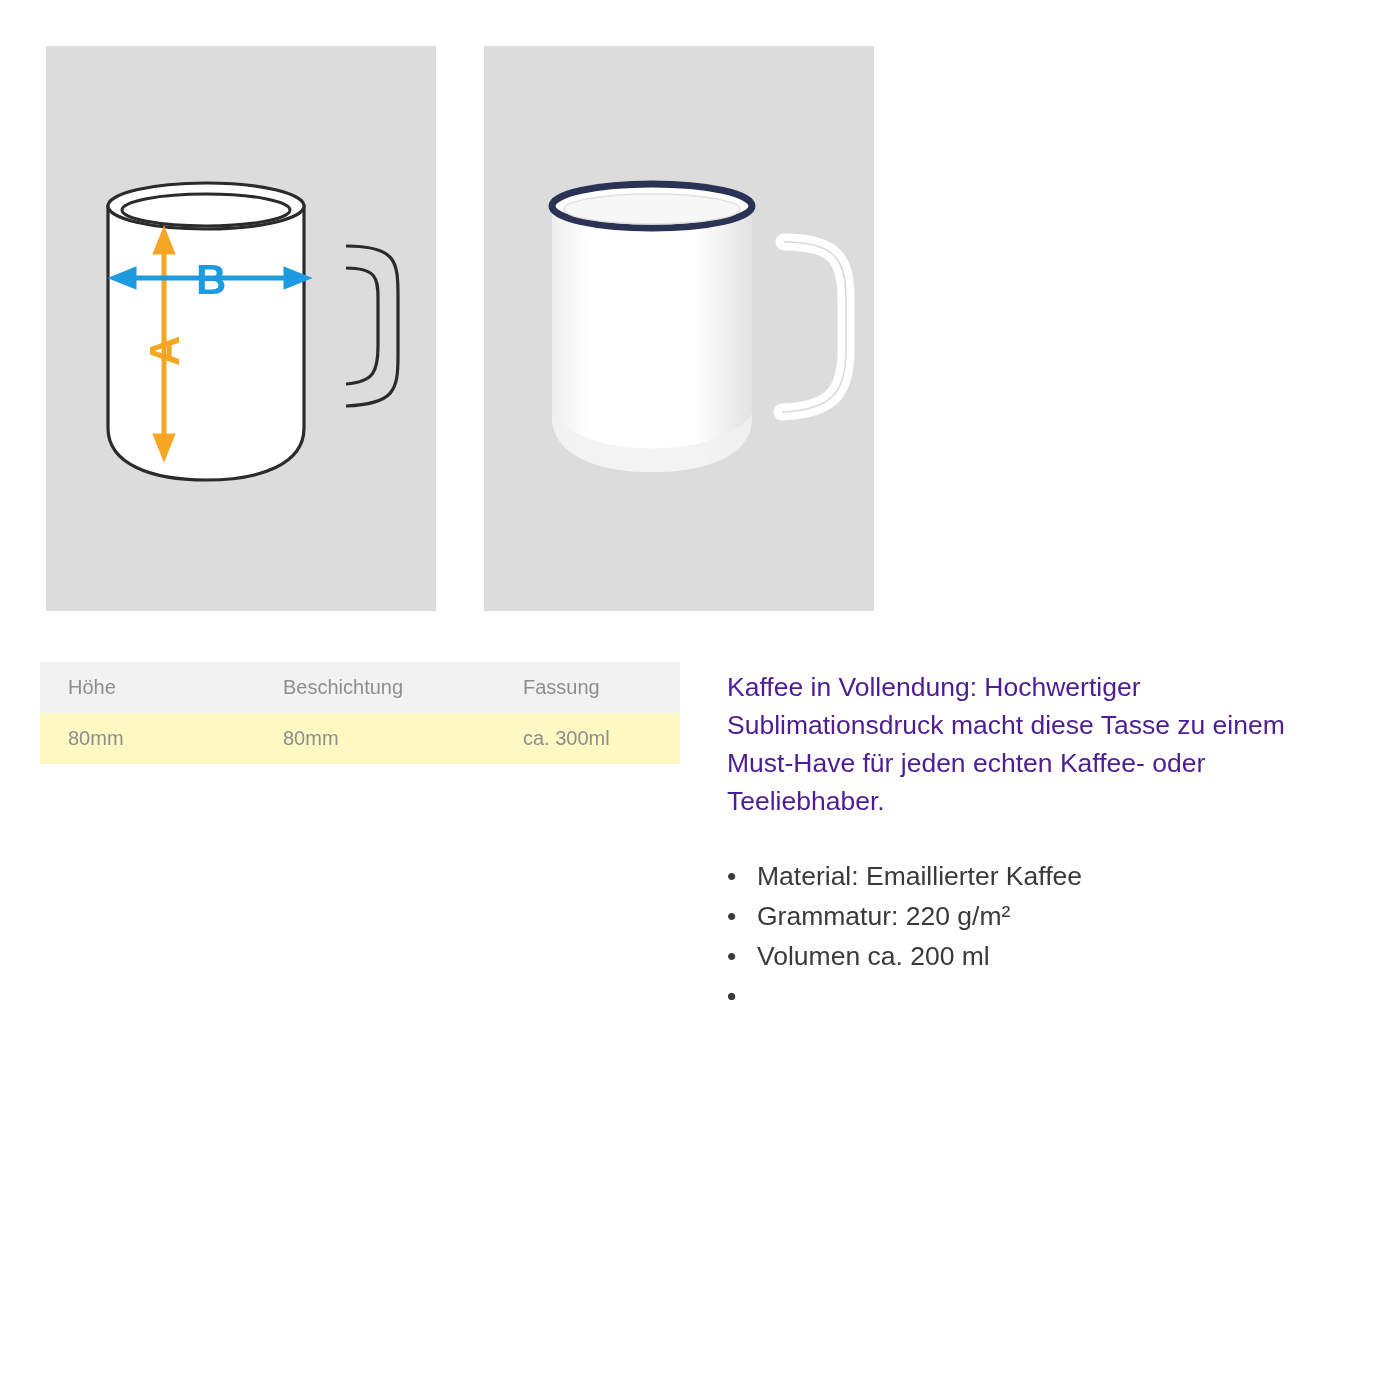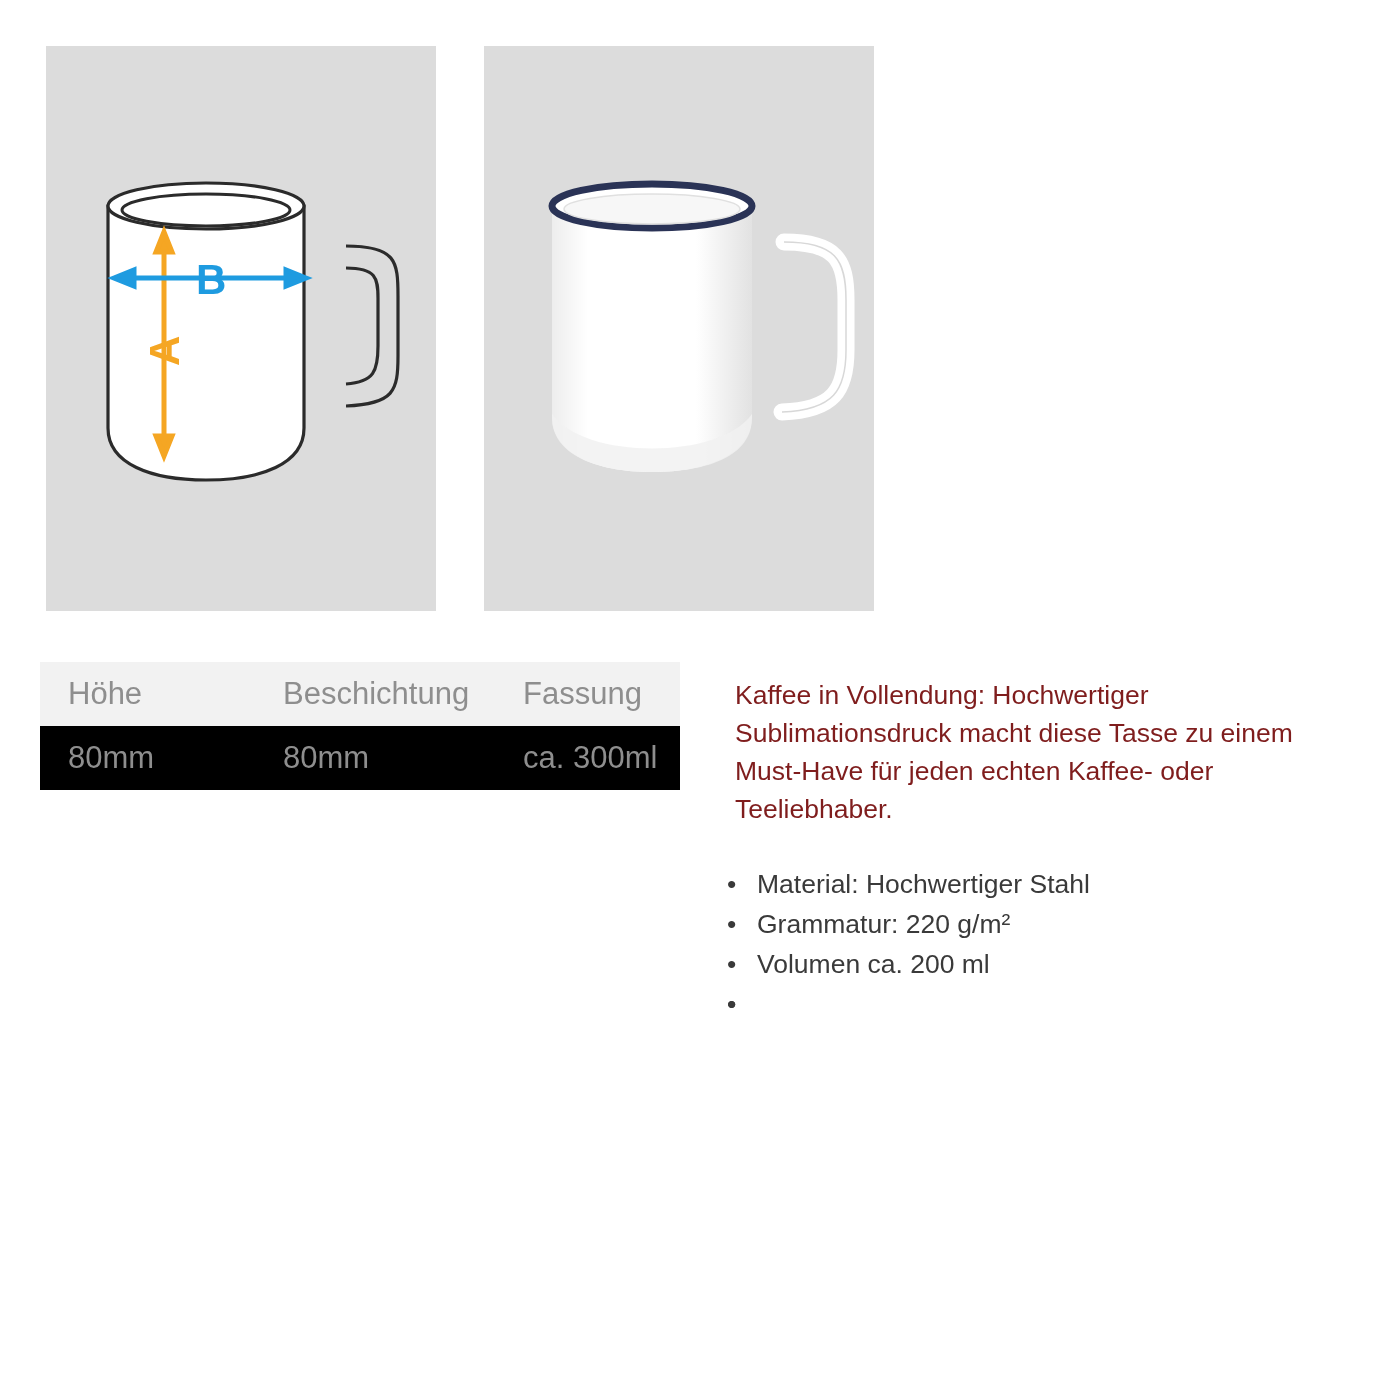--- a/index.html
+++ b/index.html
@@ -37,51 +37,51 @@
     height: 100%;
   }
 
   
   .spec-table {
     position: absolute;
     left: 40px;
     top: 662px;
     width: 640px;
     border-collapse: collapse;
-    font-size: 31px;
+    font-size: 20px;
     color: #8e8e8e;
   }
   .spec-table th,
   .spec-table td {
     text-align: left;
     font-weight: normal;
     padding: 14px 0 14px 28px;
   }
   .spec-table thead tr {
     background: #f2f2f2;
   }
   .spec-table tbody tr {
-    background: #000000;
+    background: #fef9c3;
   }
   .spec-table col.c1 { width: 215px; }
   .spec-table col.c2 { width: 240px; }
   .spec-table col.c3 { width: 185px; }
 
   
   .desc {
     position: absolute;
     left: 727px;
     top: 668px;
     width: 622px;
   }
   .desc .intro {
     font-size: 26.5px;
     line-height: 38px;
-    color: #7f1d1d;
-    margin: 8px;
+    color: #4c1d95;
+    margin: 0;
   }
   .desc ul {
     list-style: none;
     margin: 36px 0 0 0;
     padding: 0;
   }
   .desc li {
     font-size: 26.5px;
     line-height: 40px;
     color: #3a3a3a;
@@ -171,21 +171,21 @@
       <td>ca. 300ml</td>
     </tr>
   </tbody>
 </table>
 
 <div class="desc">
   <p class="intro">Kaffee in Vollendung: Hochwertiger Sublimationsdruck macht diese Tasse zu einem Must-Have für jeden echten Kaffee- oder Teeliebhaber.</p>
   <ul>
     <li>
       <span class="bullet">•</span>
-      <span>Material:  Hochwertiger Stahl</span>
+      <span>Material:  Emaillierter Kaffee</span>
     </li>
     <li>
       <span class="bullet">•</span>
       <span>Grammatur: 220 g/m²</span>
     </li>
     <li>
       <span class="bullet">•</span>
       <span>Volumen ca. 200 ml</span>
     </li>
     <li>

